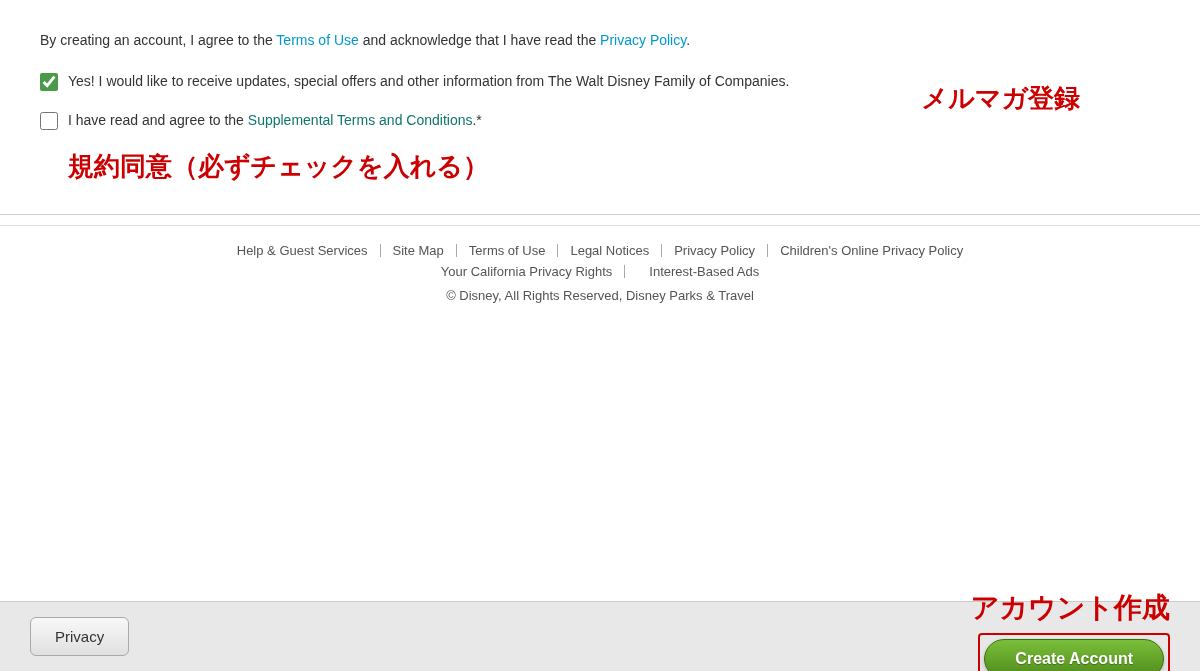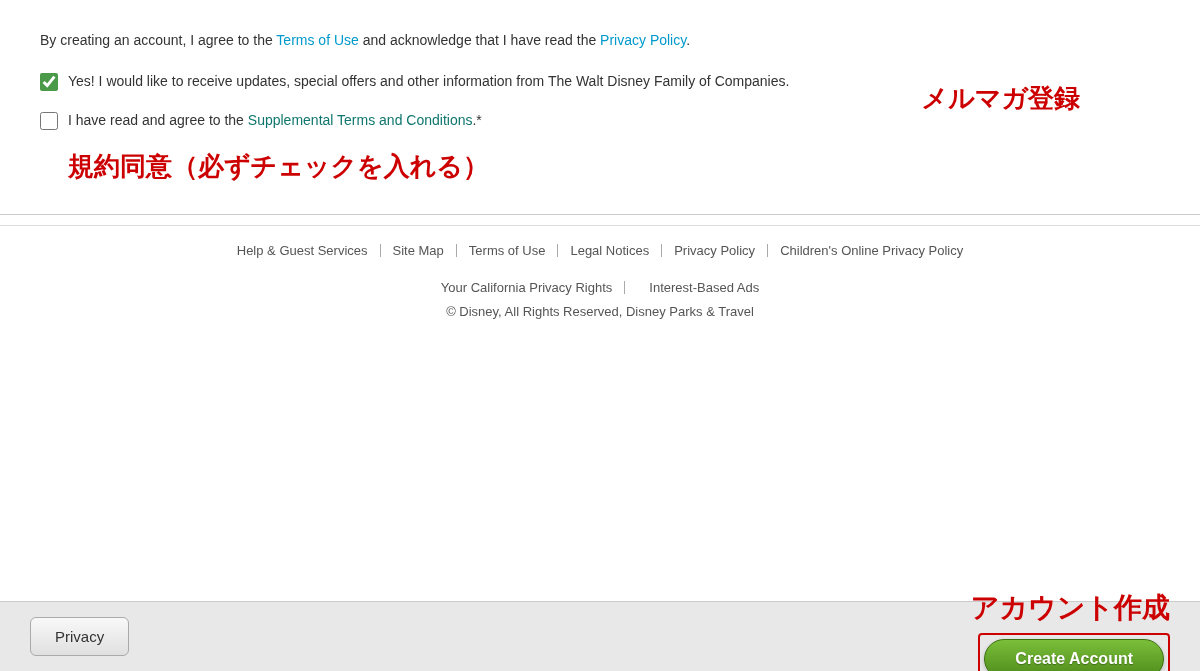--- a/index.html
+++ b/index.html
@@ -89,21 +89,21 @@
       border-top: 1px solid #ddd;
       padding: 18px 40px 10px 40px;
       text-align: center;
     }
 
     .footer-links-row1 {
       display: flex;
       justify-content: center;
       flex-wrap: wrap;
       gap: 6px 0;
-      margin-bottom: 24px;
+      margin-bottom: 8px;
     }
 
     .footer-links-row2 {
       display: flex;
       justify-content: center;
       gap: 12px;
       margin-bottom: 10px;
     }
 
     .footer-link {

